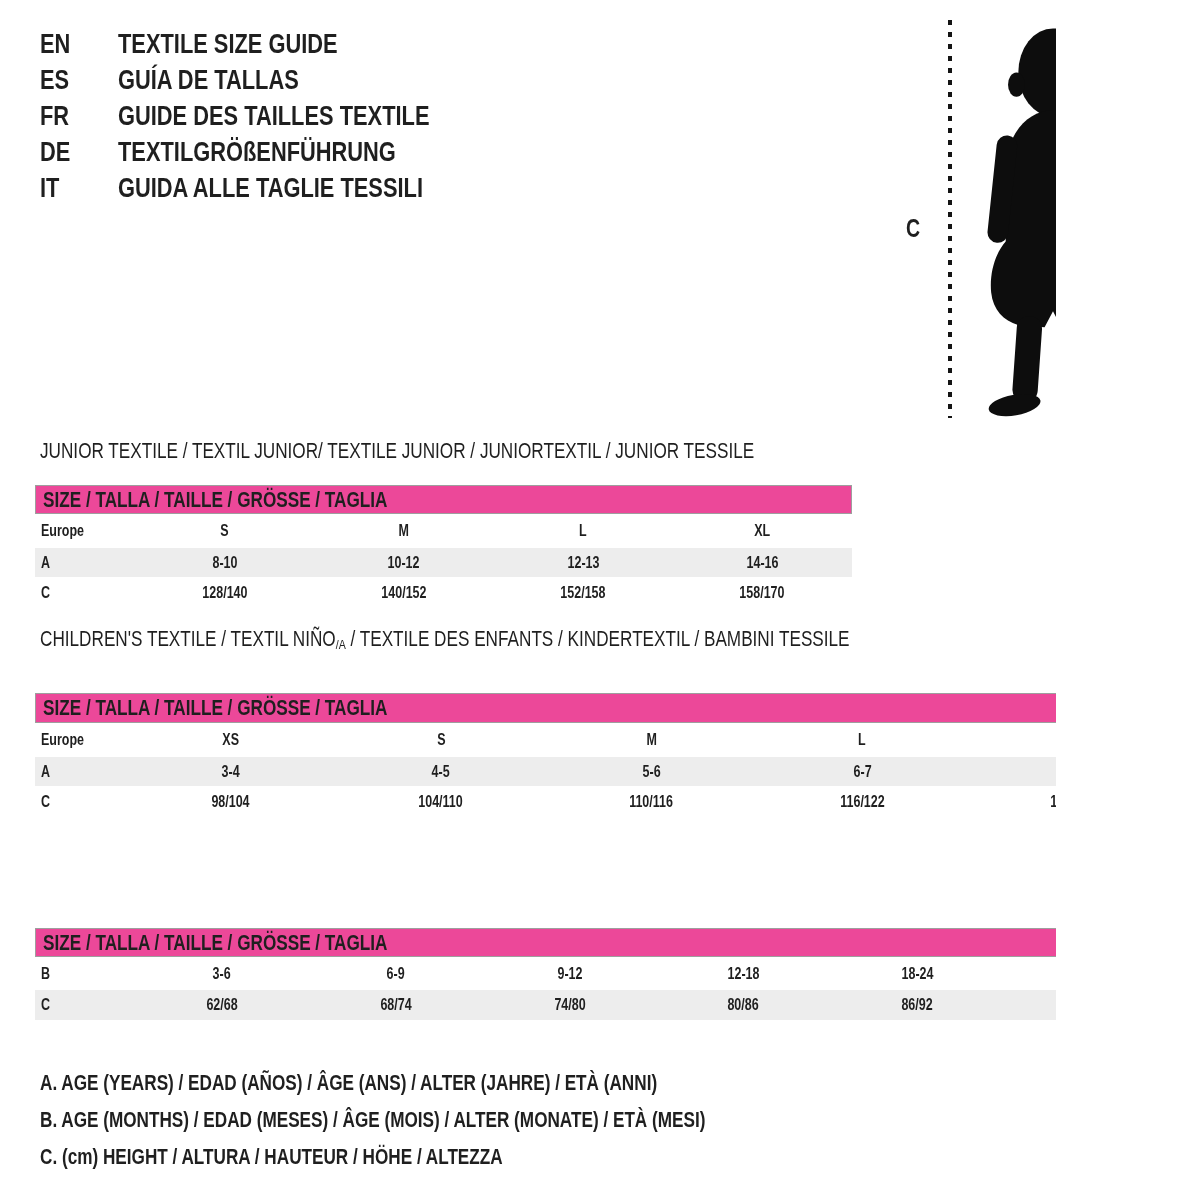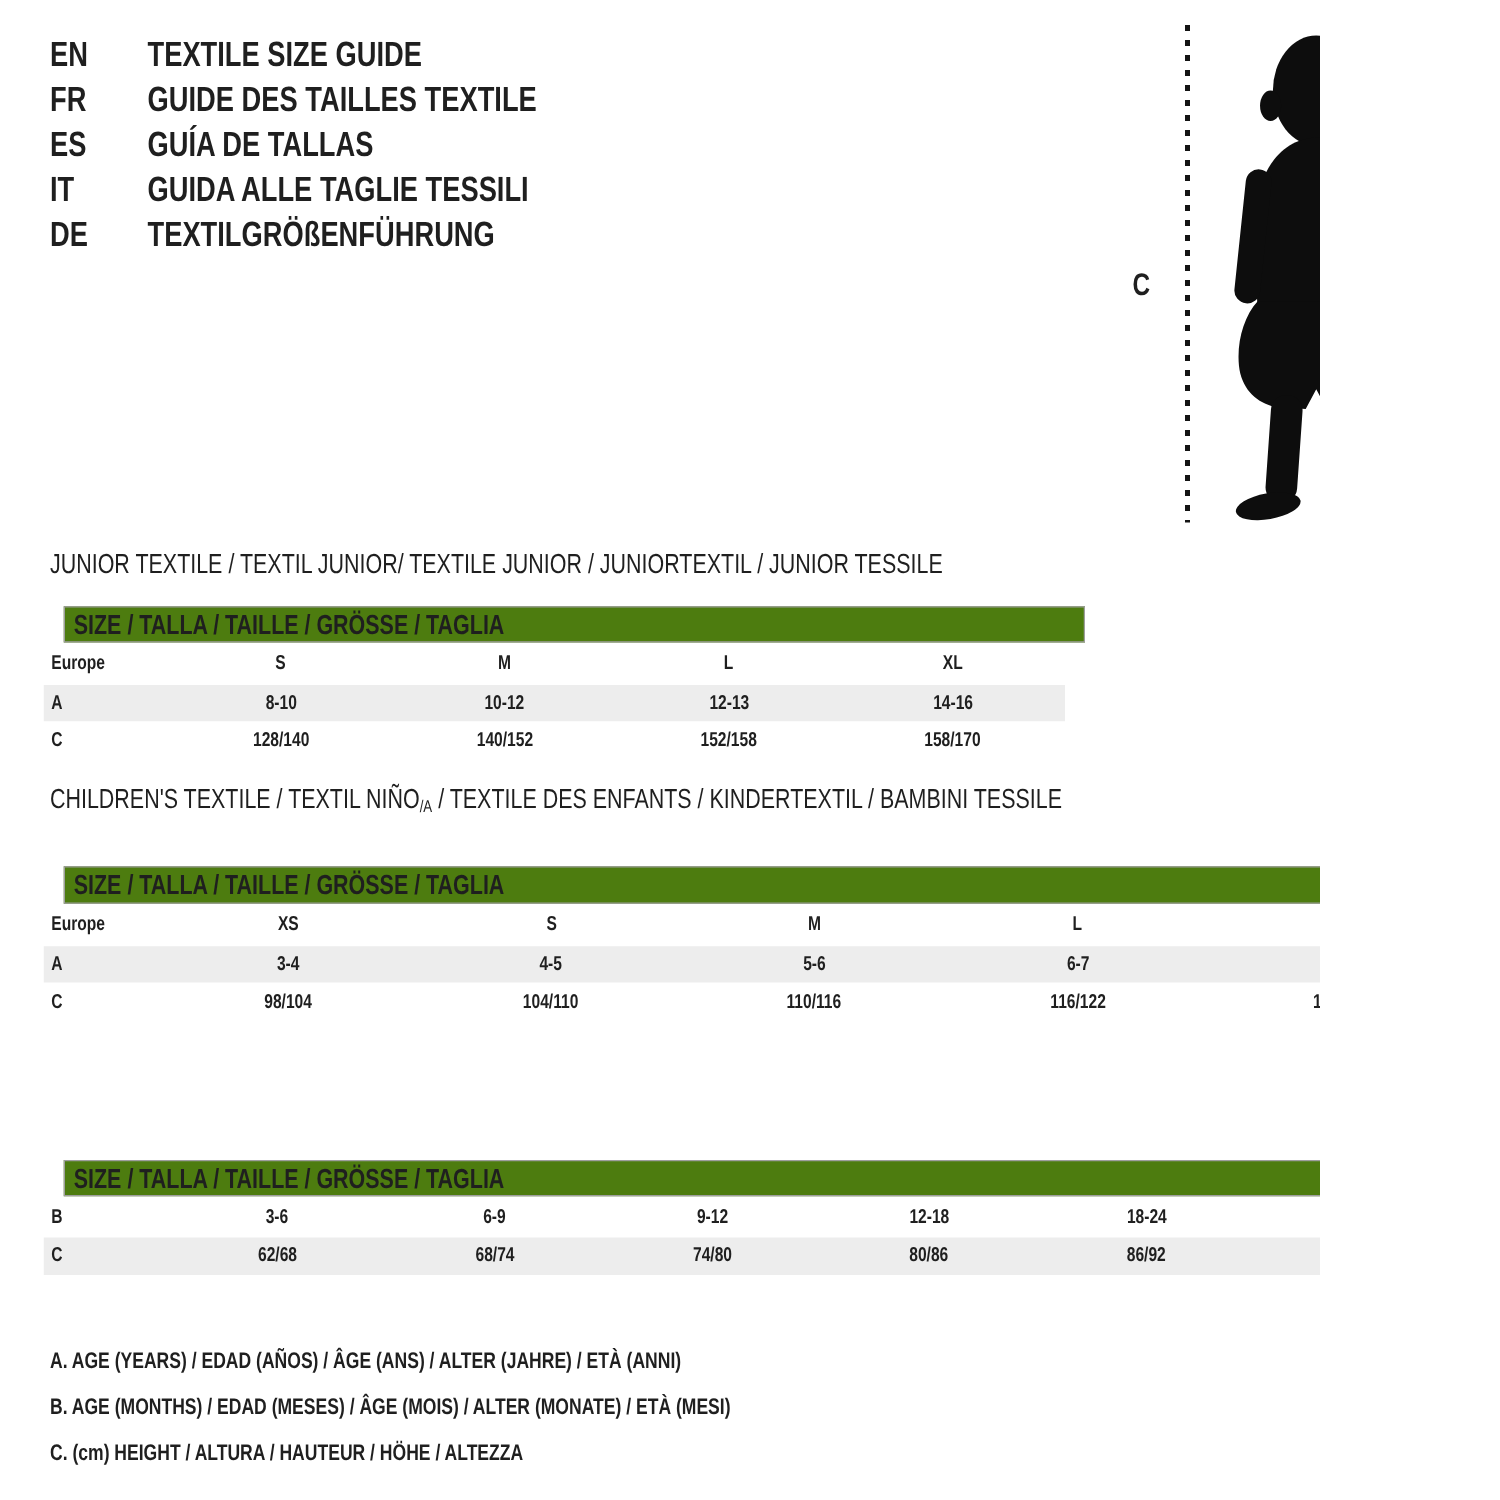--- a/index.html
+++ b/index.html
@@ -20,64 +20,64 @@
     background:repeating-linear-gradient(to bottom,#141414 0 5px,transparent 5px 12px);}
   .measure-c{position:absolute;left:906px;top:214px;font-size:25px;}
   .baby-svg{position:absolute;left:964px;top:16px;}
 
   
   .sec-title{position:absolute;margin:0;font-size:22px;font-weight:400;}
   .subsz{font-size:0.62em;vertical-align:-0.25em;}
   .t2line{line-height:37px;}
 
   
-  .size-bar{position:absolute;background:#4d7c0f;border:1px solid #9e9e9e;box-sizing:border-box;
-    font-size:22px;display:flex;align-items:center;padding-left:7px;margin-left:16px;}
+  .size-bar{position:absolute;background:#ec4899;border:1px solid #9e9e9e;box-sizing:border-box;
+    font-size:22px;display:flex;align-items:center;padding-left:7px;}
 
   
   .grid{position:absolute;}
   .row{display:grid;align-items:center;font-size:16px;}
   .g-junior .row{grid-template-columns:100px repeat(4,1fr);}
   .g-children .row{grid-template-columns:90px repeat(5,1fr);}
   .g-babies .row{grid-template-columns:100px repeat(6,1fr);}
   .r-europe{height:34px;} .r-a{height:29px;} .r-c{height:31px;}
   .r-b{height:33px;} .r-c2{height:30px;}
   .shade{background:#ededed;}
   .cell{text-align:center;}
   .lbl{text-align:left;padding-left:6px;}
 
   
   .legend{position:absolute;left:40px;top:1070px;}
-  .legend-line{height:37px;font-size:18px;display:flex;align-items:center;}
+  .legend-line{height:37px;font-size:22px;display:flex;}
 </style>
 </head>
 <body>
 
 <div class="canvas">
 
   <div class="lang-header">
     <div class="lang-row">
       <span class="lang-code"><span class="cx-l">EN</span></span>
       <span class="cx-l">TEXTILE SIZE GUIDE</span>
     </div>
     <div class="lang-row">
+      <span class="lang-code"><span class="cx-l">ES</span></span>
+      <span class="cx-l">GUÍA DE TALLAS</span>
+    </div>
+    <div class="lang-row">
       <span class="lang-code"><span class="cx-l">FR</span></span>
       <span class="cx-l">GUIDE DES TAILLES TEXTILE</span>
     </div>
     <div class="lang-row">
-      <span class="lang-code"><span class="cx-l">ES</span></span>
-      <span class="cx-l">GUÍA DE TALLAS</span>
+      <span class="lang-code"><span class="cx-l">DE</span></span>
+      <span class="cx-l">TEXTILGRÖßENFÜHRUNG</span>
     </div>
     <div class="lang-row">
       <span class="lang-code"><span class="cx-l">IT</span></span>
       <span class="cx-l">GUIDA ALLE TAGLIE TESSILI</span>
-    </div>
-    <div class="lang-row">
-      <span class="lang-code"><span class="cx-l">DE</span></span>
-      <span class="cx-l">TEXTILGRÖßENFÜHRUNG</span>
     </div>
   </div>
 
   <div class="dash-line"></div>
   <div class="measure-c"><span class="cx-l">C</span></div>
   <svg class="baby-svg" width="178" height="408" viewBox="0 0 190 425" aria-hidden="true">
     <g fill="#0d0d0d">
       <ellipse cx="95" cy="55" rx="37" ry="47"></ellipse>
       <ellipse cx="56" cy="68" rx="9" ry="13"></ellipse>
       <ellipse cx="134" cy="68" rx="9" ry="13"></ellipse>

